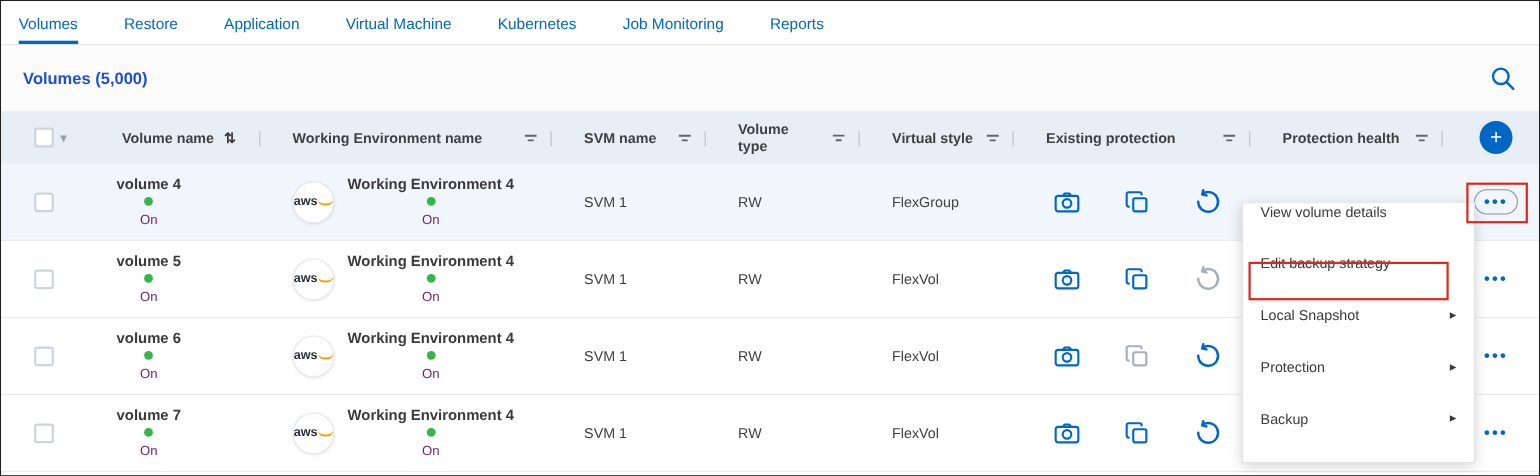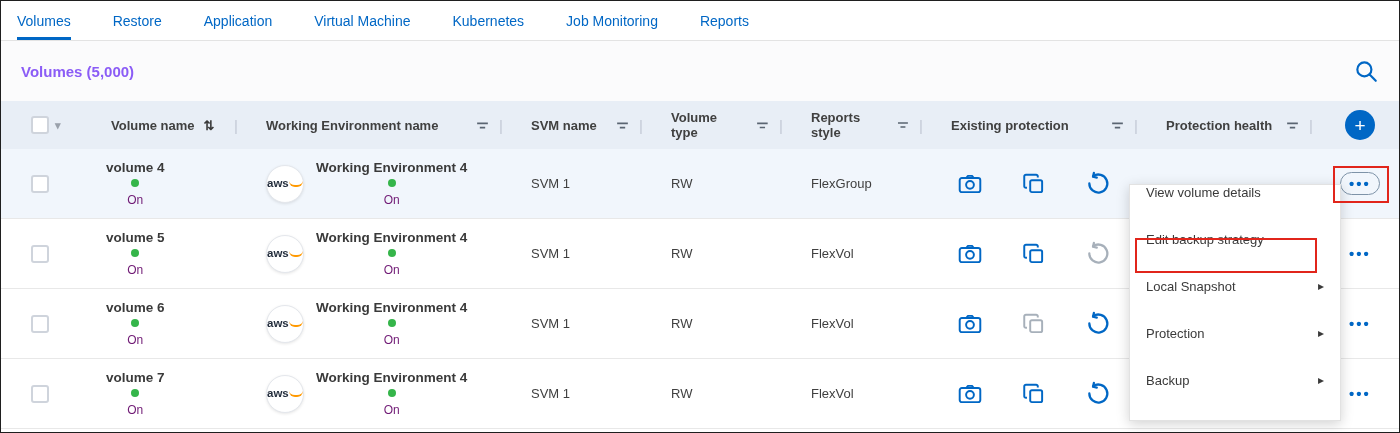--- a/index.html
+++ b/index.html
@@ -8,21 +8,21 @@
   .screen { position:relative; width:1400px; height:433px; border:1px solid #1f1f1f; background:#fff; overflow:hidden; }
 
   
   .topnav { display:flex; align-items:stretch; height:40px; padding-left:16px; gap:42px; background:#fff; border-bottom:1px solid #e3e3e3; }
   .tab { position:relative; display:flex; align-items:center; font-size:14px; color:#0067C5; cursor:pointer; white-space:nowrap; }
   .tab.active { font-weight:normal; }
   .tab.active::after { content:""; position:absolute; left:0; right:0; bottom:0; height:3px; background:#0067C5; }
 
   
   .section-header { display:flex; align-items:center; height:60px; padding:0 20px; background:#fbfbfc; }
-  .page-title { font-size:15px; font-weight:bold; color:#8b5cf6; }
+  .page-title { font-size:15px; font-weight:bold; color:#1d4ed8; }
   .search-btn { margin-left:auto; width:26px; height:26px; background:none; border:none; cursor:pointer; }
 
   
   .grid { display:grid; grid-template-columns:90px 155px 265px 140px 140px 140px 215px 175px 1fr; align-items:center; }
 
   .thead { height:48px; background:#E8EEF6; font-size:13px; font-weight:bold; color:#404040; }
   .hcell { display:flex; align-items:center; height:100%; padding-left:20px; gap:9px; }
   .hcell.c-check { padding-left:30px; gap:6px; }
   .hfilter { margin-left:auto; width:15px; height:15px; cursor:pointer; }
   .hdivider { color:#C2C9D6; font-weight:normal; font-size:15px; padding-right:8px; }
@@ -113,21 +113,21 @@
       <span class="hdivider">|</span>
     </div>
     <div class="hcell">
       <span>Volume type</span>
       <span class="hfilter"><svg viewBox="0 0 14 14" stroke="#5a6572" stroke-width="1.6" fill="none">
             <path d="M2 5h10M4.5 9h5"></path>
           </svg></span>
       <span class="hdivider">|</span>
     </div>
     <div class="hcell">
-      <span>Reports style</span>
+      <span>Virtual style</span>
       <span class="hfilter"><svg viewBox="0 0 14 14" stroke="#5a6572" stroke-width="1.6" fill="none">
             <path d="M2 5h10M4.5 9h5"></path>
           </svg></span>
       <span class="hdivider">|</span>
     </div>
     <div class="hcell">
       <span>Existing protection</span>
       <span class="hfilter"><svg viewBox="0 0 14 14" stroke="#5a6572" stroke-width="1.6" fill="none">
             <path d="M2 5h10M4.5 9h5"></path>
           </svg></span>

